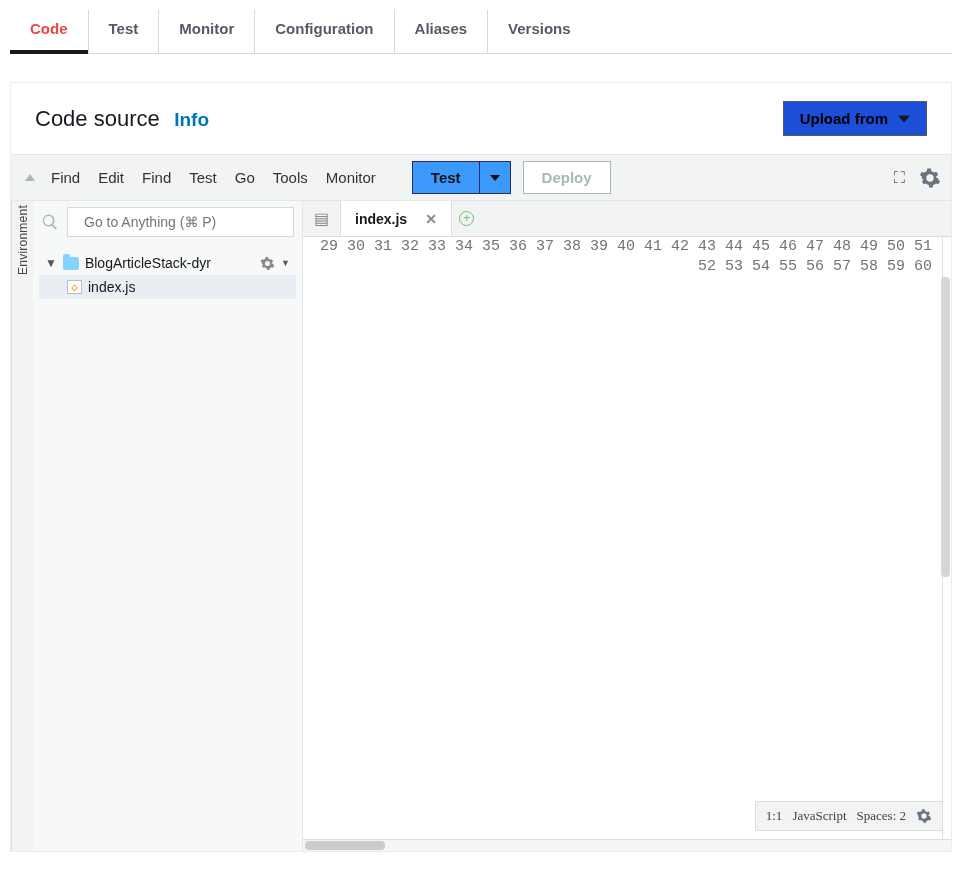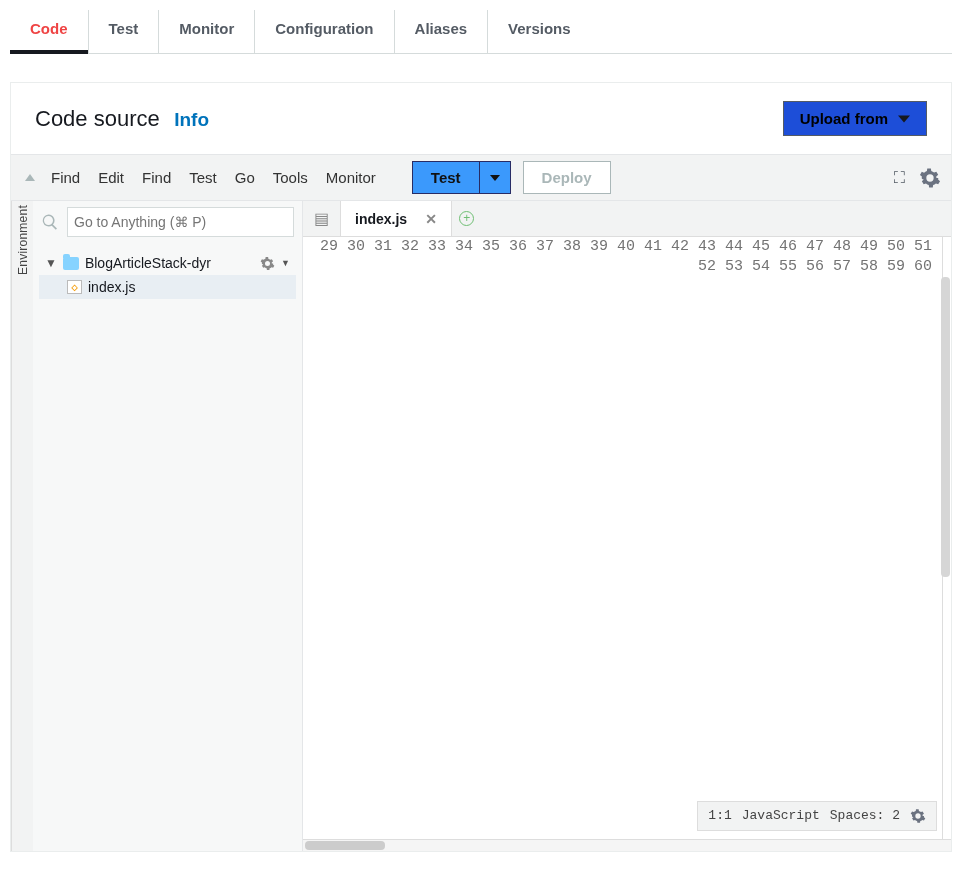--- a/index.html
+++ b/index.html
@@ -31,21 +31,21 @@
 .btn-deploy { border: 1px solid #aab7b8; background: #fff; color: #aab7b8; font-weight: 700; padding: 7px 18px; margin-left: 12px; font-size: 15px; }
 .toolbar-right { margin-left: auto; display: flex; align-items: center; gap: 14px; }
 .fs-icon { font-size: 16px; color: #545b64; cursor: pointer; }
 .gear { width: 22px; height: 22px; fill: #6b7280; cursor: pointer; }
 
 .ide { display: flex; height: 650px; position: relative; }
 .rot-label { writing-mode: vertical-rl; transform: rotate(180deg); font-size: 12px; color: #444; padding: 4px 2px; background: #f2f3f3; border-right: 1px solid #ddd; display: flex; align-items: center; justify-content: flex-end; letter-spacing: 0.02em; width: 22px; }
 .sidebar { width: 270px; background: #f7f8f8; border-right: 1px solid #e4e6e8; display: flex; flex-direction: column; }
 .search-row { display: flex; align-items: center; padding: 6px 8px; gap: 8px; }
 .magnify { width: 18px; height: 18px; fill: #aab7b8; }
-.goto { flex: 1; border: 1px solid #d5dbdb; background: #fff; padding: 6px 6px; font-size: 14px; color: #7d8998; }
+.goto { flex: 1; border: 1px solid #d5dbdb; background: #fff; padding: 6px 16px; font-size: 14px; color: #7d8998; }
 .tree { padding: 8px 6px; }
 .tree-row { display: flex; align-items: center; font-size: 14px; padding: 4px 6px; gap: 6px; cursor: pointer; }
 .tree-row .caret { color: #555; font-size: 12px; }
 .folder-ic { width: 16px; height: 13px; background: #86d3ff; border-radius: 2px; position: relative; }
 .folder-ic::before { content: ""; position: absolute; top: -3px; left: 0; width: 7px; height: 4px; background: #86d3ff; border-radius: 2px 2px 0 0; }
 .row-gear { margin-left: auto; fill: #888; width: 15px; height: 15px; }
 .file-row { padding-left: 28px; background: #e8eef3; }
 .js-ic { width: 15px; height: 14px; border: 1px solid #bbb; background: #fff; display: flex; align-items: center; justify-content: center; font-size: 8px; color: #f59e0b; font-weight: 700; }
 
 .editor { flex: 1; display: flex; flex-direction: column; background: #fff; overflow: hidden; }
@@ -53,21 +53,21 @@
 .tabbar-lead { width: 38px; display: flex; align-items: center; justify-content: center; color: #888; border-right: 1px solid #ddd; height: 100%; }
 .file-tab { display: flex; align-items: center; gap: 18px; background: #fff; padding: 0 14px; height: 100%; border-right: 1px solid #ddd; font-size: 14px; font-weight: 600; }
 .tab-close { color: #888; cursor: pointer; font-size: 14px; }
 .tab-add { width: 30px; display: flex; align-items: center; justify-content: center; }
 .add-circ { width: 15px; height: 15px; border: 1px solid #6fbf73; border-radius: 50%; color: #6fbf73; font-size: 12px; line-height: 13px; text-align: center; }
 
 .code-area { flex: 1; display: flex; overflow: hidden; font-family: "Menlo","Consolas","Liberation Mono",monospace; font-size: 15px; line-height: 20px; position: relative; }
 .gutter { text-align: right; color: #737373; padding: 0 10px 0 8px; border-right: 1px solid #ddd; background: #fff; user-select: none; }
 .code { flex: 1; white-space: pre; overflow: hidden; padding-left: 8px; }
 
-.status { position: absolute; right: 14px; bottom: 8px; background: #f2f3f3; border: 1px solid #ddd; padding: 4px 10px; display: flex; align-items: center; gap: 10px; font-family: Liberation Mono, monospace; font-size: 13px; color: #444; }
+.status { position: absolute; right: 8px; bottom: 8px; background: #f2f3f3; border: 1px solid #ddd; padding: 4px 10px; display: flex; align-items: center; gap: 10px; font-family: Liberation Serif, serif; font-size: 13px; color: #444; }
 .status .gear { width: 16px; height: 16px; }
 .hscroll { height: 12px; border-top: 1px solid #ddd; background: #f5f5f5; position: relative; }
 .hscroll-thumb { position: absolute; left: 2px; top: 1px; width: 80px; height: 9px; background: #ccc; border-radius: 4px; }
 .vscroll { position: absolute; right: 0; top: 40px; bottom: 24px; width: 11px; background: transparent; }
 .vscroll-thumb { position: absolute; left: 1px; top: 0; height: 300px; width: 9px; background: #d6d6d6; border-radius: 4px; }
 </style>
 </head>
 <body>
 
 <div class="page">

